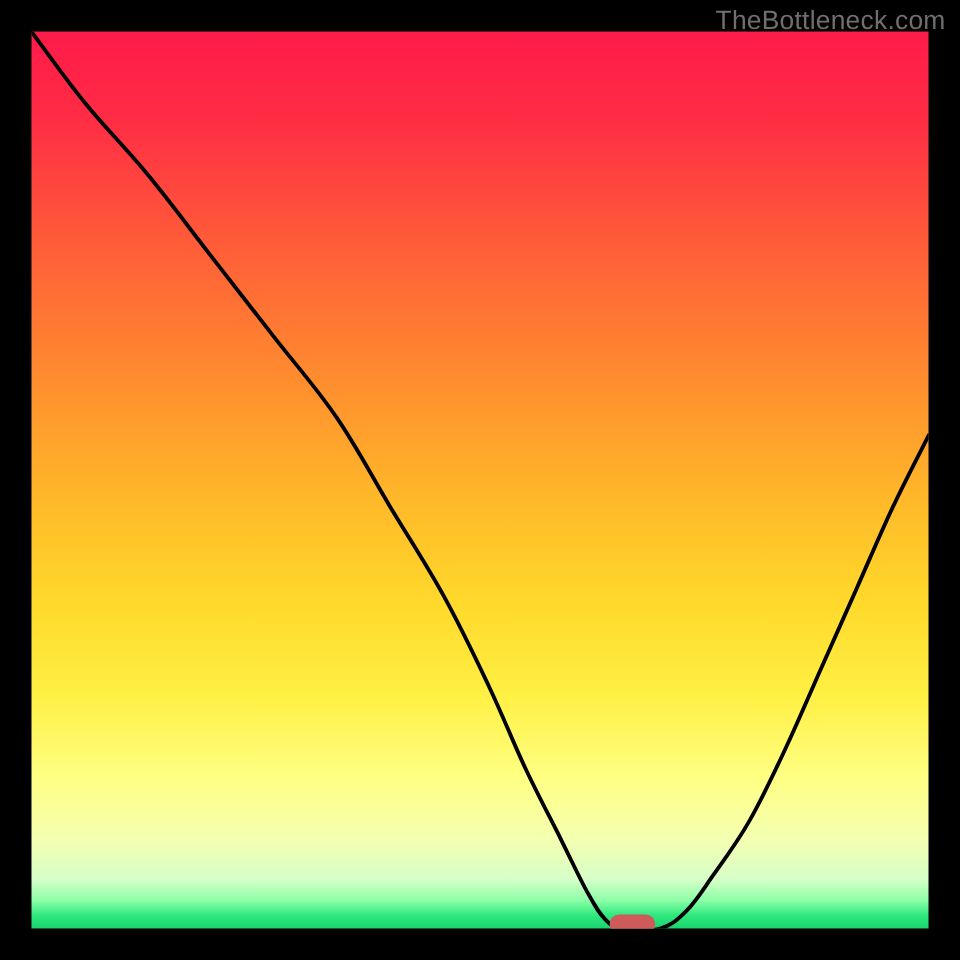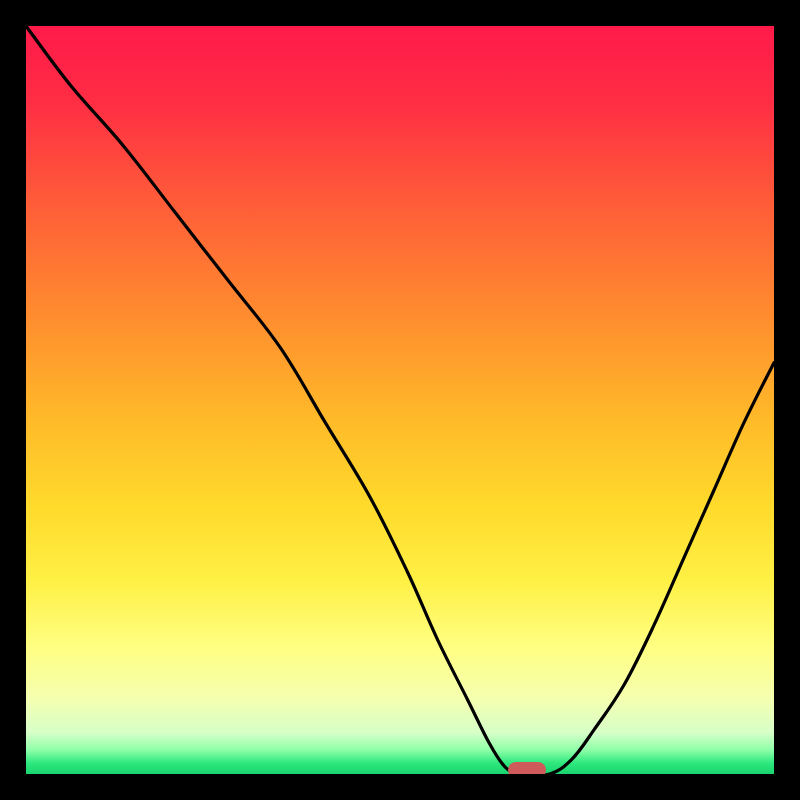--- a/index.html
+++ b/index.html
@@ -88,14 +88,15 @@
     </svg>
 
     <svg class="curve-svg" viewBox="0 0 748 748" preserveAspectRatio="none">
       <path id="curve-path" d="M 0.00 0.00 C 8.08 10.77, 27.38 38.30, 44.88 59.84 C 62.38 81.38, 78.39 96.79, 97.24 119.68 C 116.09 142.57, 130.75 162.76, 149.60 187.00 C 168.45 211.24, 183.11 230.08, 201.96 254.32 C 220.81 278.56, 236.82 296.06, 254.32 321.64 C 271.82 347.22, 283.04 369.51, 299.20 396.44 C 315.36 423.37, 329.27 444.31, 344.08 471.24 C 358.89 498.17, 369.36 520.46, 381.48 546.04 C 393.60 571.62, 400.63 590.47, 411.40 613.36 C 422.17 636.25, 431.90 654.35, 441.32 673.20 C 450.74 692.05, 457.03 705.96, 463.76 718.08 C 470.49 730.20, 473.33 735.13, 478.72 740.52 C 484.11 745.91, 485.60 746.65, 493.68 748.00 C 501.76 749.35, 514.18 750.69, 523.60 748.00 C 533.02 745.31, 537.96 741.12, 546.04 733.04 C 554.12 724.96, 559.06 716.58, 568.48 703.12 C 577.90 689.66, 587.63 677.09, 598.40 658.24 C 609.17 639.39, 617.55 621.29, 628.32 598.40 C 639.09 575.51, 647.47 555.32, 658.24 531.08 C 669.01 506.84, 677.39 488.00, 688.16 463.76 C 698.93 439.52, 707.31 419.33, 718.08 396.44 C 728.85 373.55, 742.61 347.37, 748.00 336.60" fill="none" stroke-width="3.2" stroke-linecap="round" stroke-linejoin="round" stroke="#000000"></path>
     </svg>
 
     <div id="marker" class="marker" style="left: 501.16px; top: 744.26px; background: rgb(207, 90, 90);"></div>
 
   </div>
 
+  <div class="watermark">TheBottleneck.com</div>
 
 </div>
 
 </body></html>

